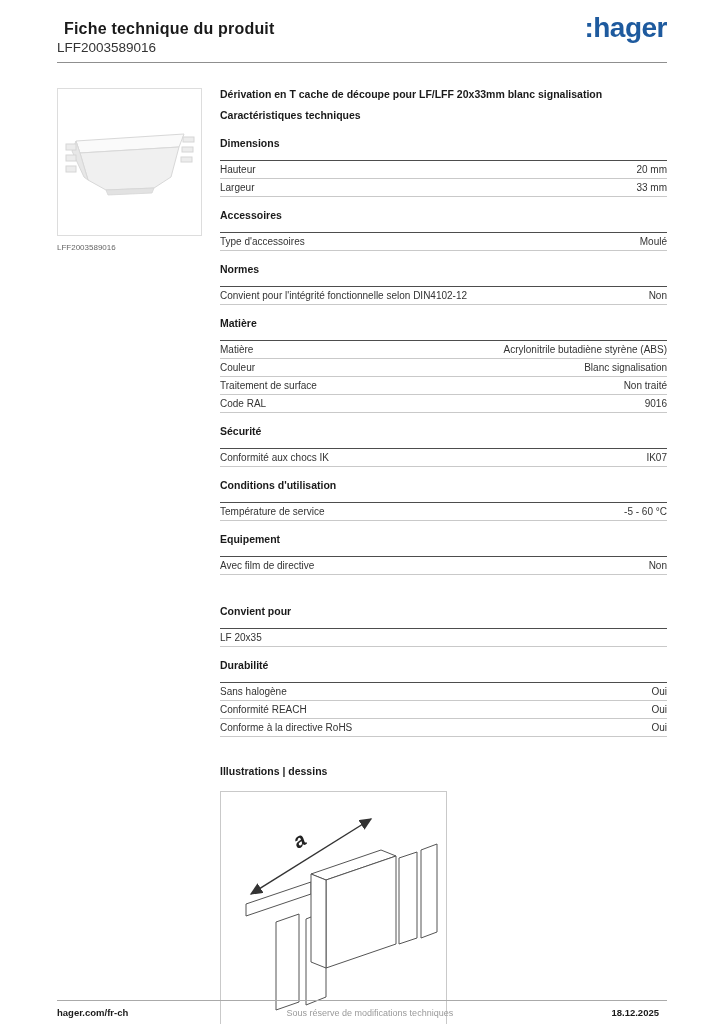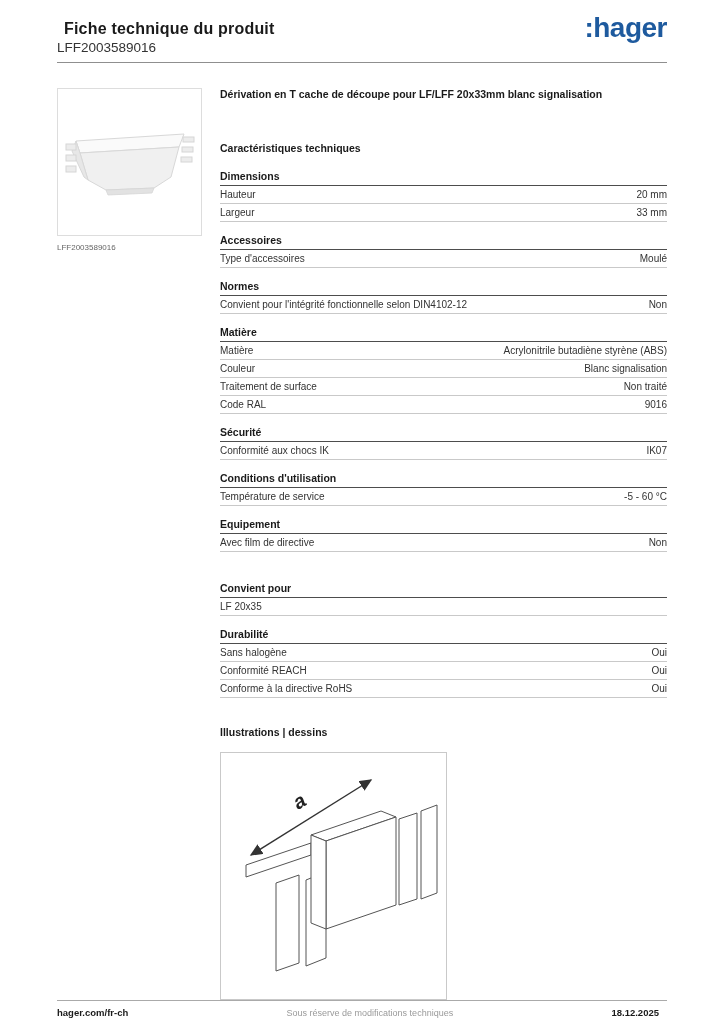--- a/index.html
+++ b/index.html
@@ -13,24 +13,24 @@
   .brand-logo { position:absolute; right:57px; top:12px; font-size:28px; font-weight:bold; color:#1e5a9e; letter-spacing:-0.5px; }
   .header-rule { position:absolute; left:57px; right:57px; top:62px; border-top:1px solid #8f8f8f; }
 
   
   .content { position:absolute; left:57px; right:57px; top:88px; display:flex; gap:18px; }
   .left-col { width:145px; flex:0 0 145px; }
   .image-box { width:145px; height:148px; border:1px solid #ddd; background:#fff; }
   .image-caption { margin-top:7px; font-size:8px; color:#666; }
   .right-col { flex:1; min-width:0; }
 
-  .product-name { font-size:10.5px; font-weight:bold; color:#1a1a1a; margin-bottom:41px; line-height:1.25; }
+  .product-name { font-size:10.5px; font-weight:bold; color:#1a1a1a; margin-bottom:8px; line-height:1.25; }
   .char-title { font-size:10.5px; font-weight:bold; color:#1a1a1a; margin-bottom:16px; }
 
-  .spec h3 { font-size:10.5px; font-weight:bold; color:#1a1a1a; padding-bottom:3px; border-bottom:1px solid #4d4d4d; }
+  .spec h3 { font-size:10.5px; font-weight:bold; color:#1a1a1a; padding-bottom:11px; border-bottom:1px solid #4d4d4d; }
   .spec { margin-top:12px; }
   .spec.first { margin-top:0; }
   .spec.gap-lg { margin-top:30px; }
   .row { display:flex; justify-content:space-between; align-items:flex-start; gap:10px; padding:3px 0; border-bottom:1px solid #c9c9c9; font-size:10px; color:#333; }
   .row .lbl { text-align:left; }
   .row .val { text-align:right; white-space:nowrap; }
 
   .illus-title { margin-top:28px; font-size:10.5px; font-weight:bold; color:#1a1a1a; }
   .illus-box { margin-top:14px; width:227px; height:248px; border:1px solid #c9c9c9; background:#fff; }
 

